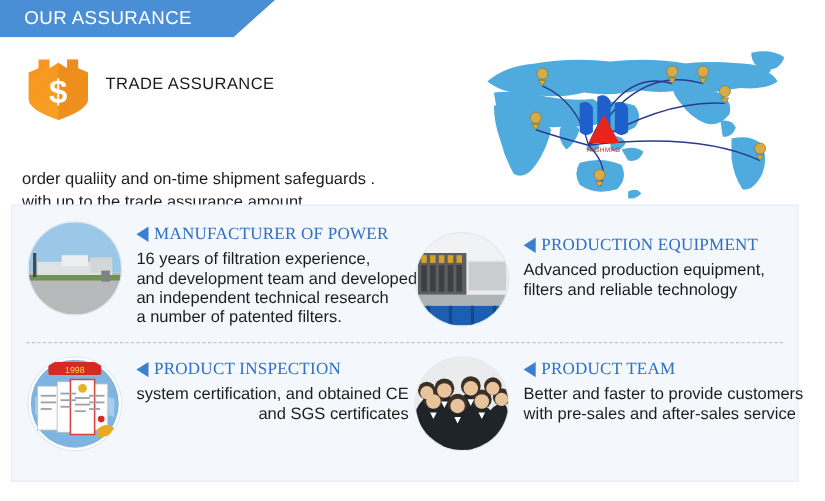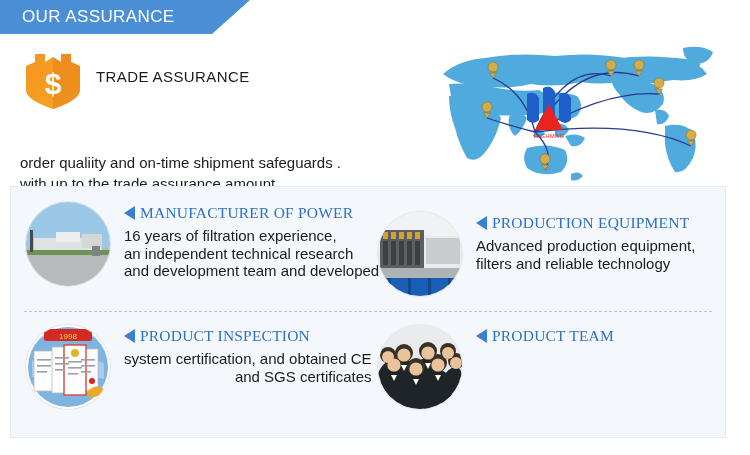--- a/index.html
+++ b/index.html
@@ -180,22 +180,23 @@
         <rect x="66" y="44" width="8" height="10" fill="#7d8284"></rect>
       </svg>
     </div>
     <div class="card-body">
       <div class="card-head">
         <span class="tri"></span>
         <span class="card-title">MANUFACTURER OF POWER</span>
       </div>
       <div class="card-text">
         <div>16 years of filtration experience,</div>
+        <div>and development team and developed</div>
         <div>an independent technical research</div>
-        <div>and development team and developed</div>
+        <div>a number of patented filters.</div>
       </div>
     </div>
   </div>
 
   <div class="card" style="left:378px;top:212px;width:330px;height:96px;">
     <div class="thumb">
       <svg width="84" height="84" viewBox="0 0 84 84">
         <rect width="84" height="84" fill="#e8eaeb"></rect>
         <rect x="0" y="0" width="84" height="24" fill="#f0f2f3"></rect>
         <rect x="2" y="18" width="44" height="38" fill="#5b5f62"></rect>
@@ -323,16 +324,20 @@
             <path d="M47 38 l3 6 l3 -6 z"></path>
           </g>
         </g>
       </svg>
     </div>
     <div class="card-body">
       <div class="card-head">
         <span class="tri"></span>
         <span class="card-title">PRODUCT TEAM</span>
       </div>
+      <div class="card-text">
+        <div>Better and faster to provide customers</div>
+        <div>with pre-sales and after-sales service</div>
+      </div>
     </div>
   </div>
 
 </div>
 
 </body></html>

